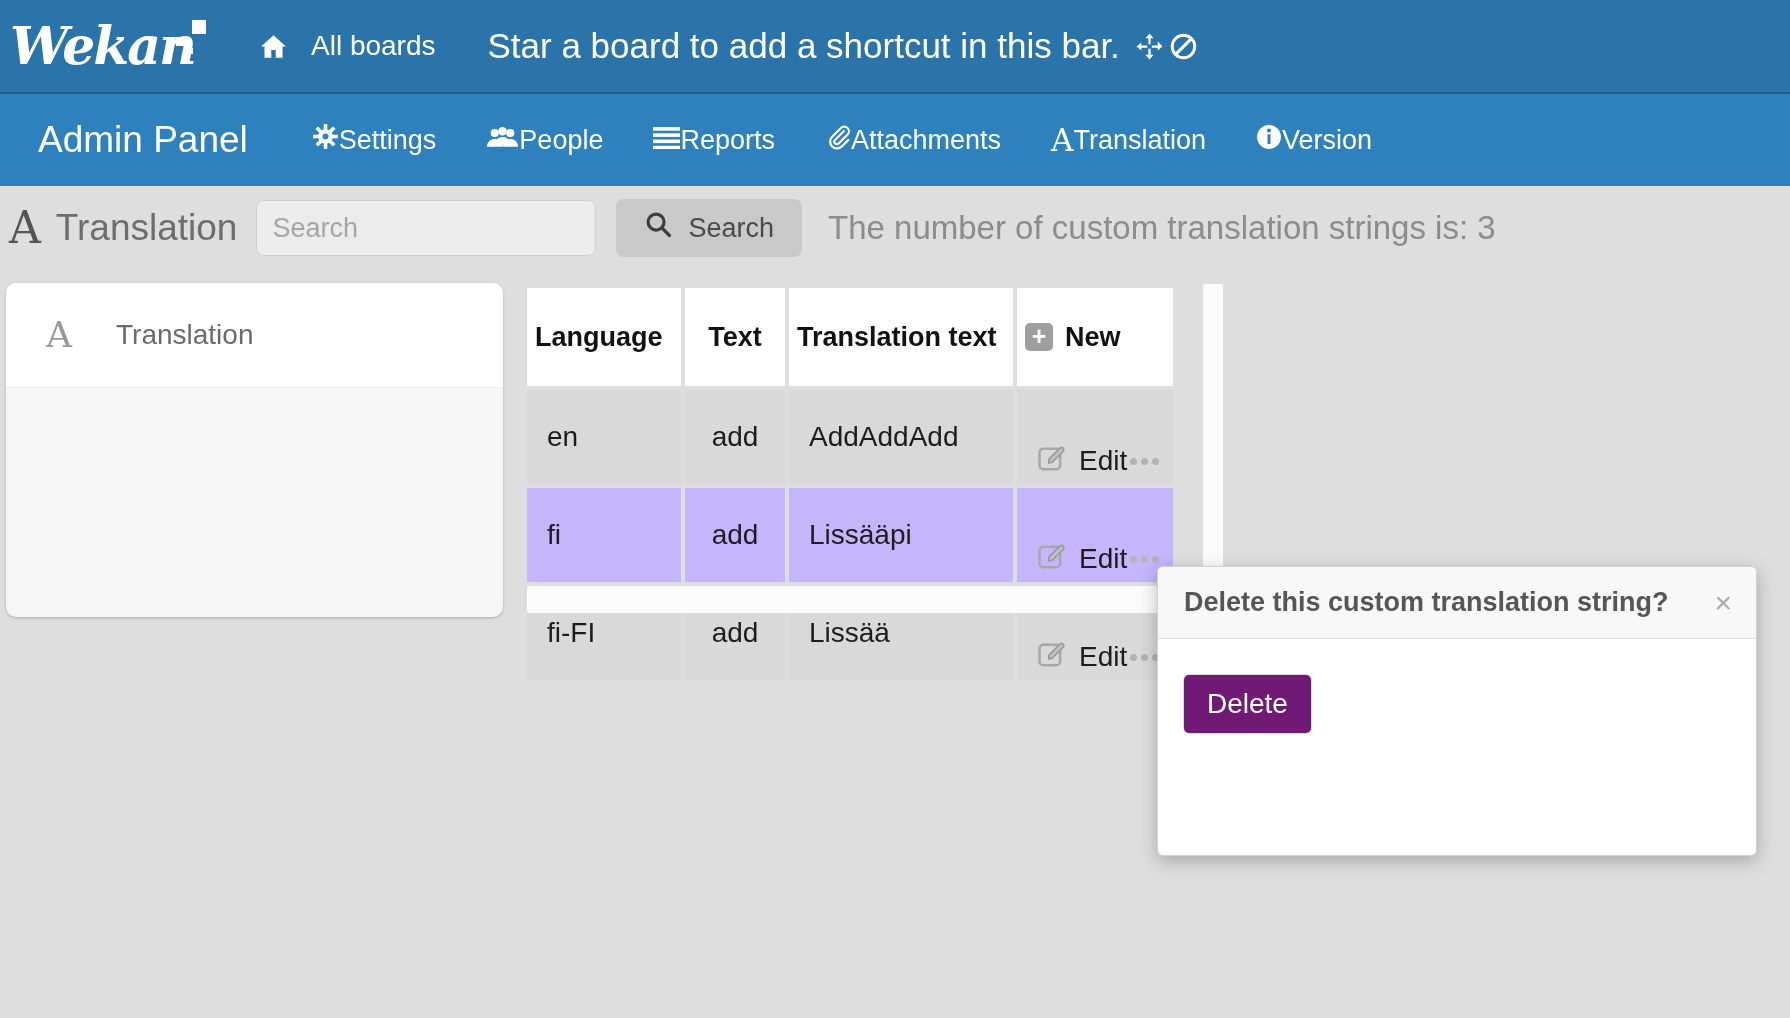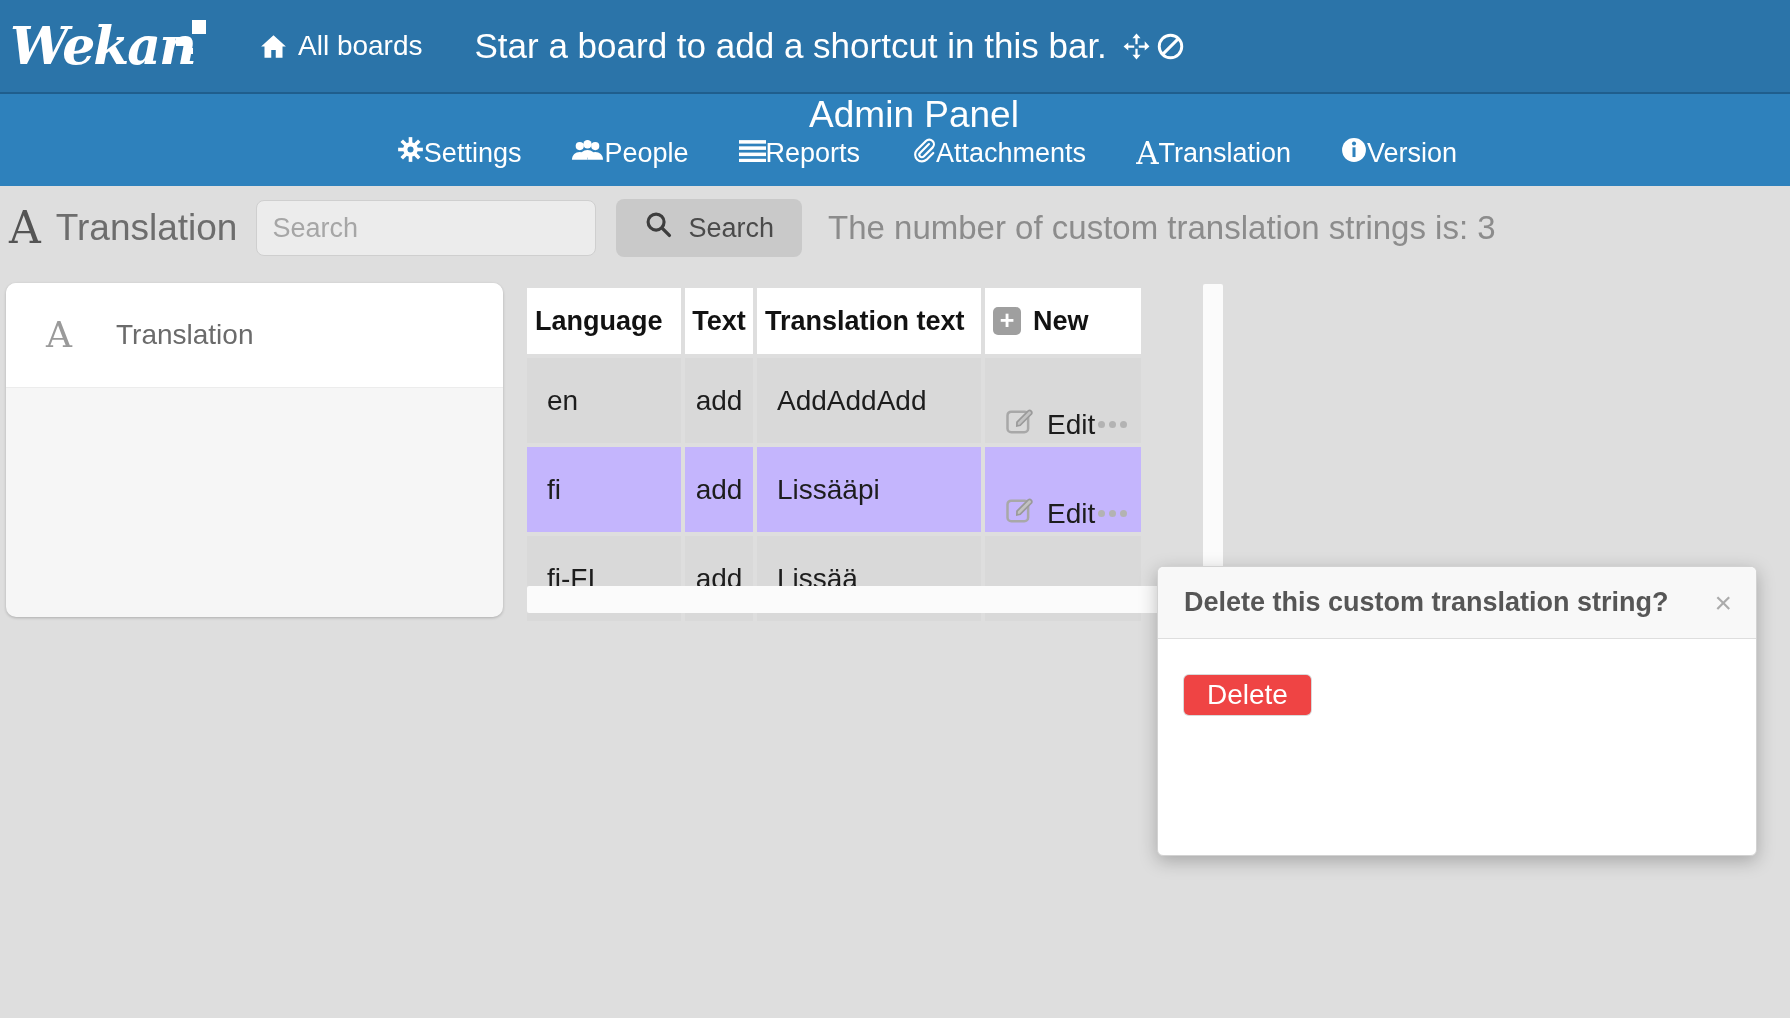--- a/index.html
+++ b/index.html
@@ -16,29 +16,29 @@
   }
   .logo { position:relative; margin-left:10px; width:200px; height:80px; cursor:pointer; }
   .logo-text {
     font-family:"DejaVu Serif", serif; font-style:italic; font-weight:bold;
     font-size:52px; line-height:80px; letter-spacing:-2px;
   }
   .logo-sq { position:absolute; background:#fff; }
   .logo-sq.s1 { left:182px; top:14px; width:14px; height:14px; }
   .logo-sq.s2 { left:166px; top:31px; width:9px; height:9px; }
   .logo-sq.s3 { left:177px; top:42px; width:6px; height:6px; }
-  .allboards { display:flex; align-items:center; gap:11px; margin-left:50px; font-size:28px; cursor:pointer; }
+  .allboards { display:flex; align-items:center; gap:24px; margin-left:50px; font-size:28px; cursor:pointer; }
   .banner { margin-left:52px; font-size:35px; }
   .topbar-icons { display:flex; align-items:center; gap:7px; margin-left:16px; }
   .tb-ic { display:inline-flex; }
 
   
   .adminbar {
     position:absolute; left:0; top:94px; width:1790px; height:92px;
-    background:#2e81bc; display:flex; align-items:center; color:#fff;flex-direction:column;
+    background:#2e81bc; display:flex; align-items:center; color:#fff;
   }
   .admin-title { margin-left:38px; font-size:37px; }
   .adminnav { display:flex; align-items:center; margin-left:64px; gap:50px; }
   .nav-item { display:flex; align-items:center; font-size:27px; cursor:pointer; }
   .nav-a-glyph { font-family:"DejaVu Serif", serif; font-size:31px; line-height:1; }
 
   
   .subheader { position:absolute; left:0; top:186px; width:1790px; height:84px; display:flex; align-items:center; }
   .sh-a { margin-left:9px; font-family:"DejaVu Serif", serif; font-size:44px; color:#545454; line-height:1; }
   .sh-title { margin-left:15px; font-size:37px; color:#6d6d6d; }
@@ -71,21 +71,21 @@
   .table-wrap { position:absolute; left:523px; top:284px; }
   table.tr-table { border-collapse:separate; border-spacing:4px; }
   .tr-table th {
     background:#fff; font-weight:bold; font-size:27px; color:#121212;
     text-align:left; padding:0 0 0 8px; height:66px;
   }
   .tr-table td { font-size:28px; color:#1d1d1d; padding:0 0 0 20px; height:62px; }
   .tr-table tr.gray td { background:#d9d9d9; }
   .tr-table tr.white td { background:#c4b5fd; }
   .col-language { width:146px; }
-  .col-text { width:68px; text-align:center !important; padding:0 !important; }
+  .col-text { width:68px; text-align:center !important; padding:16px !important; }
   .col-trans { width:216px; }
   .col-new { width:148px; }
   .th-new { display:flex; align-items:center; gap:12px; }
   .plus-box {
     width:28px; height:28px; background:#9f9f9f; border-radius:5px;
     color:#fff; font-size:25px; font-weight:bold; line-height:27px; text-align:center;
   }
   .edit-cell { display:flex; align-items:center; padding-right:14px;margin-top:48px; }
   .edit-label { margin-left:12px; }
   .dots { margin-left:auto; display:flex; gap:4px; cursor:pointer; }
@@ -102,23 +102,23 @@
     box-shadow:0 5px 18px rgba(0,0,0,.25); box-sizing:border-box;
   }
   .dialog-header {
     height:71px; background:#f8f8f8; border-bottom:1px solid #dedede;
     border-radius:6px 6px 0 0; display:flex; align-items:center;
   }
   .dialog-title { margin-left:26px; flex:1; font-size:27px; font-weight:bold; color:#565656; }
   .dialog-close { margin-right:24px; font-size:30px; color:#ababab; cursor:pointer; line-height:1; font-weight:normal; }
   .dialog-body { padding:28px 24px 0 26px; font-size:27px; color:#555; line-height:1.35; }
   .delete-btn {
-    margin:36px 0 0 26px; background:#ef4444; color:#fff; border:none;
+    margin:36px 0 0 26px; background:#701a75; color:#fff; border:none;
     font-size:28px; font-family:"Liberation Sans", sans-serif;
-    padding:4px 23px; border-radius:5px; box-shadow:0 0 0 1px #d9d9d9; cursor:pointer;
+    padding:13px 23px; border-radius:5px; box-shadow:0 0 0 1px #d9d9d9; cursor:pointer;
   }
 </style>
 </head>
 <body>
 
 <div class="screen">
 
   <div class="topbar">
     <div class="logo">
       <span class="logo-text">Wekan</span>

